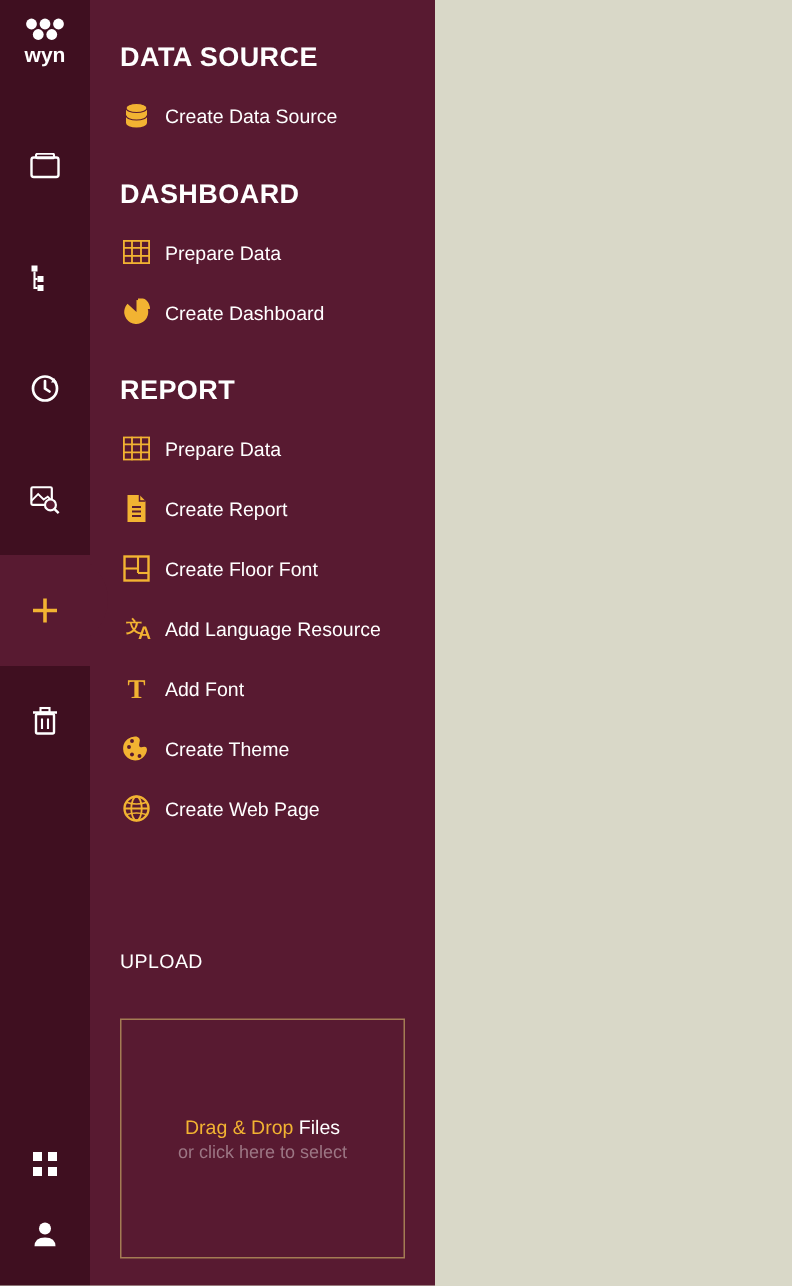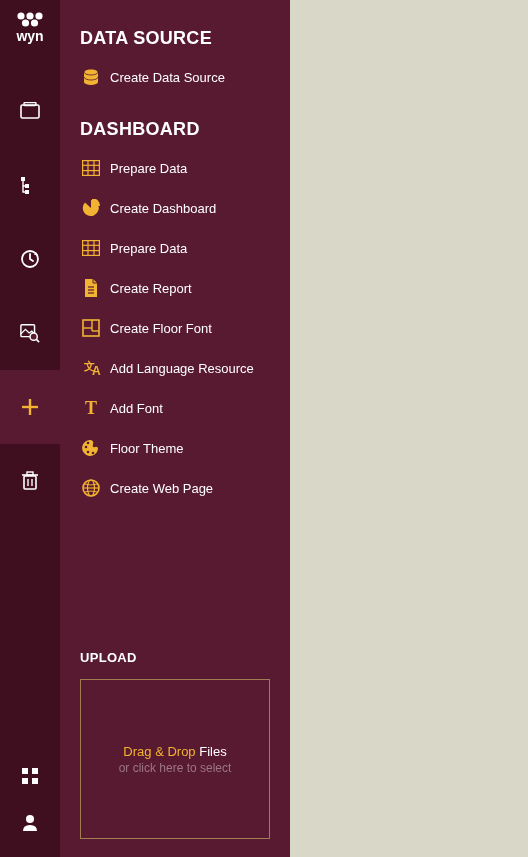--- a/index.html
+++ b/index.html
@@ -122,23 +122,23 @@
     font-size: 13px;
     margin-left: 8px;
   }
 
   .upload-section {
     padding: 0 20px 0 20px;
   }
   .upload-header {
     color: #ffffff;
     font-size: 13px;
-    font-weight: 700;
+    font-weight: 400;
     letter-spacing: 0.3px;
-    margin-bottom: 14px;
+    margin-bottom: 31px;
   }
   .dropzone {
     border: 1px solid #a47c54;
     height: 160px;
     display: flex;
     flex-direction: column;
     align-items: center;
     justify-content: center;
     cursor: pointer;
   }
@@ -285,20 +285,21 @@
     <div class="menu-item">
       <span class="menu-icon">
         <svg width="18" height="18" viewBox="0 0 18 18">
             <path d="M9 1 A8 8 0 1 1 3 3.5 L9 9 Z" fill="#f2b332"></path>
             <path d="M9 0 A8 8 0 0 1 17 8 L9 8 Z" fill="#f2b332" transform="translate(1,-1)"></path>
           </svg>
       </span>
       <span class="menu-label">Create Dashboard</span>
     </div>
 
+    <div class="section-header">REPORT</div>
     <div class="menu-item">
       <span class="menu-icon">
         <svg width="18" height="16" viewBox="0 0 18 16">
             <rect x="0.5" y="0.5" width="17" height="15" fill="none" stroke="#f2b332" stroke-width="1.4"></rect>
             <line x1="6" y1="0" x2="6" y2="16" stroke="#f2b332" stroke-width="1.2"></line>
             <line x1="12" y1="0" x2="12" y2="16" stroke="#f2b332" stroke-width="1.2"></line>
             <line x1="0" y1="5.3" x2="18" y2="5.3" stroke="#f2b332" stroke-width="1.2"></line>
             <line x1="0" y1="10.6" x2="18" y2="10.6" stroke="#f2b332" stroke-width="1.2"></line>
           </svg>
       </span>
@@ -348,21 +349,21 @@
     <div class="menu-item">
       <span class="menu-icon">
         <svg width="20" height="18" viewBox="0 0 20 18">
             <path d="M10 1 A8 8 0 1 0 17 10 Q17 7 14 8 Q11 9 12 5 Q13 2 10 1 Z" fill="#f2b332"></path>
             <circle cx="5" cy="8" r="1.3" fill="#581a31"></circle>
             <circle cx="7" cy="4" r="1.3" fill="#581a31"></circle>
             <circle cx="7" cy="13" r="1.3" fill="#581a31"></circle>
             <circle cx="12" cy="14" r="1.3" fill="#581a31"></circle>
           </svg>
       </span>
-      <span class="menu-label">Floor Theme</span>
+      <span class="menu-label">Create Theme</span>
     </div>
     <div class="menu-item">
       <span class="menu-icon">
         <svg width="18" height="18" viewBox="0 0 18 18">
             <circle cx="9" cy="9" r="8" fill="none" stroke="#f2b332" stroke-width="1.6"></circle>
             <ellipse cx="9" cy="9" rx="3.5" ry="8" fill="none" stroke="#f2b332" stroke-width="1.2"></ellipse>
             <line x1="1" y1="9" x2="17" y2="9" stroke="#f2b332" stroke-width="1.2"></line>
             <path d="M2.5 5 Q9 7 15.5 5" fill="none" stroke="#f2b332" stroke-width="1"></path>
             <path d="M2.5 13 Q9 11 15.5 13" fill="none" stroke="#f2b332" stroke-width="1"></path>
           </svg>

